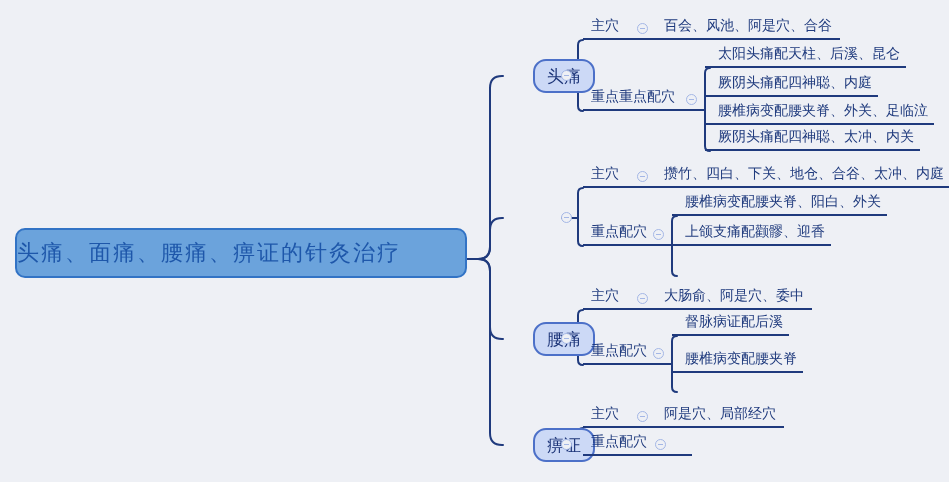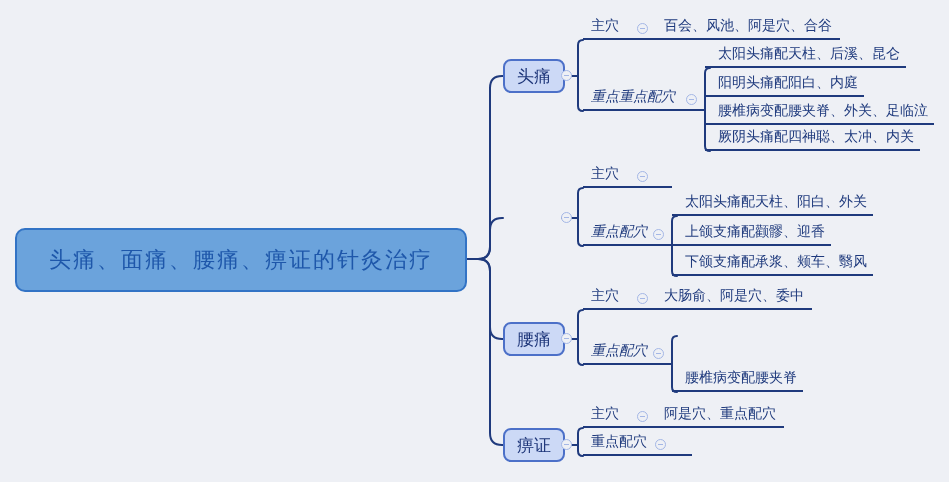--- a/index.html
+++ b/index.html
@@ -14,42 +14,42 @@
     --circle:#a4b7e6;
   }
   html,body{margin:0;padding:0;}
   body{font-family:"DejaVu Sans","Liberation Sans",sans-serif;}
   .canvas{
     position:relative;width:949px;height:482px;background:var(--bg);
     overflow:hidden;
   }
   .lines{position:absolute;left:0;top:0;}
   .rootnode{
-    position:absolute;left:15px;top:228px;width:452px;height:64px;
+    position:absolute;left:15px;top:228px;width:452px;height:50px;
     box-sizing:border-box;background:var(--root-fill);
     border:2px solid var(--root-border);border-radius:10px;
-    display:flex;align-items:center;justify-content:center;
+    display:flex;align-items:center;
     font-size:22px;letter-spacing:2px;color:var(--root-text);
     white-space:nowrap;cursor:default;
   }
   .bnode{
-    position:absolute;left:503px;width:62px;height:34px;
+    position:absolute;left:533px;width:62px;height:34px;
     box-sizing:border-box;background:var(--branch-fill);
-    border:2px solid var(--branch-border);border-radius:8px;
+    border:2px solid var(--branch-border);border-radius:13px;
     display:flex;align-items:center;justify-content:center;
     font-size:17px;color:var(--branch-text);white-space:nowrap;cursor:default;
   }
   .row{
     position:absolute;display:flex;align-items:flex-end;
     line-height:18px;font-size:14px;color:var(--navy);
     padding:0 8px 4px 8px;border-bottom:2px solid var(--navy);
     white-space:nowrap;box-sizing:border-box;cursor:default;
   }
   .row.leaf{padding-left:13px;padding-right:6px;}
-  .row.keylabel{justify-content:space-between;font-style:italic;}
+  .row.keylabel{justify-content:space-between;}
   .cc{
     width:11px;height:11px;box-sizing:border-box;flex:0 0 auto;
     border:1px solid var(--circle);border-radius:50%;
     background:var(--bg);position:relative;
   }
   .cc::before{
     content:"";position:absolute;left:2px;right:2px;top:4px;height:1px;
     background:var(--circle);
   }
   .cc.abs{position:absolute;}
@@ -112,63 +112,64 @@
     <span>百会、风池、阿是穴、合谷</span>
   </div>
   <div class="row keylabel" style="left:583px;top:87px;width:122px">
     <span>重点重点配穴</span>
     <span class="cc"></span>
   </div>
   <div class="row leaf" style="left:705px;top:44px">
     <span>太阳头痛配天柱、后溪、昆仑</span>
   </div>
   <div class="row leaf" style="left:705px;top:73px">
-    <span>阳明头痛配阳白、内庭</span>
+    <span>厥阴头痛配四神聪、内庭</span>
   </div>
   <div class="row leaf" style="left:705px;top:101px">
     <span>腰椎病变配腰夹脊、外关、足临泣</span>
   </div>
   <div class="row leaf" style="left:705px;top:127px">
     <span>厥阴头痛配四神聪、太冲、内关</span>
   </div>
 
   <div class="row" style="left:583px;top:164px">
     <span>主穴</span>
     <span class="cc gapL gapR"></span>
+    <span>攒竹、四白、下关、地仓、合谷、太冲、内庭</span>
   </div>
   <div class="row keylabel" style="left:583px;top:222px;width:89px">
     <span>重点配穴</span>
     <span class="cc"></span>
   </div>
   <div class="row leaf" style="left:672px;top:192px">
-    <span>太阳头痛配天柱、阳白、外关</span>
+    <span>腰椎病变配腰夹脊、阳白、外关</span>
   </div>
   <div class="row leaf" style="left:672px;top:222px">
     <span>上颌支痛配颧髎、迎香</span>
-  </div>
-  <div class="row leaf" style="left:672px;top:252px">
-    <span>下颌支痛配承浆、颊车、翳风</span>
   </div>
 
   <div class="row" style="left:583px;top:286px">
     <span>主穴</span>
     <span class="cc gapL gapR"></span>
     <span>大肠俞、阿是穴、委中</span>
   </div>
   <div class="row keylabel" style="left:583px;top:341px;width:89px">
     <span>重点配穴</span>
     <span class="cc"></span>
   </div>
-  <div class="row leaf" style="left:672px;top:368px">
+  <div class="row leaf" style="left:672px;top:312px">
+    <span>督脉病证配后溪</span>
+  </div>
+  <div class="row leaf" style="left:672px;top:349px">
     <span>腰椎病变配腰夹脊</span>
   </div>
 
   <div class="row" style="left:583px;top:404px">
     <span>主穴</span>
     <span class="cc gapL gapR"></span>
-    <span>阿是穴、重点配穴</span>
+    <span>阿是穴、局部经穴</span>
   </div>
   <div class="row" style="left:583px;top:432px">
     <span>重点配穴</span>
     <span class="cc gapLs" style="margin-right:18px"></span>
   </div>
 
 </div>
 
 </body></html>

